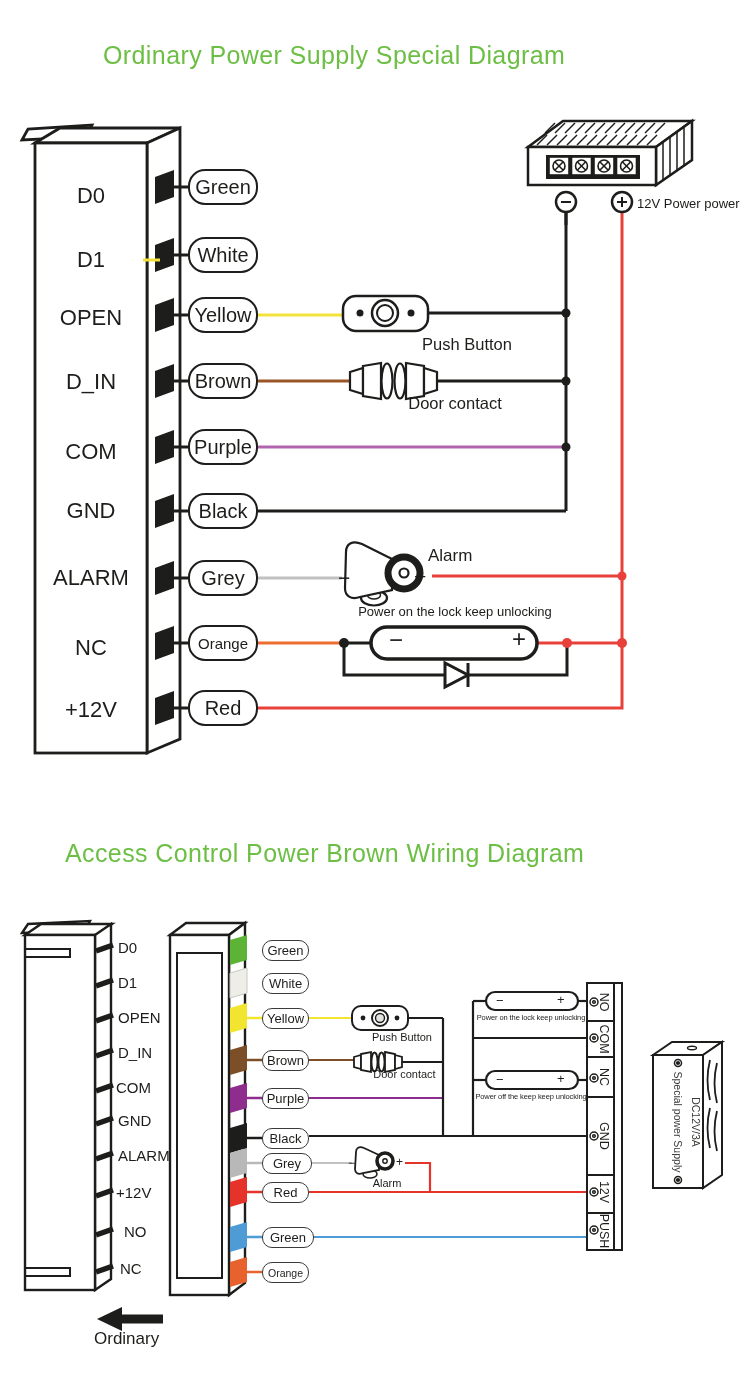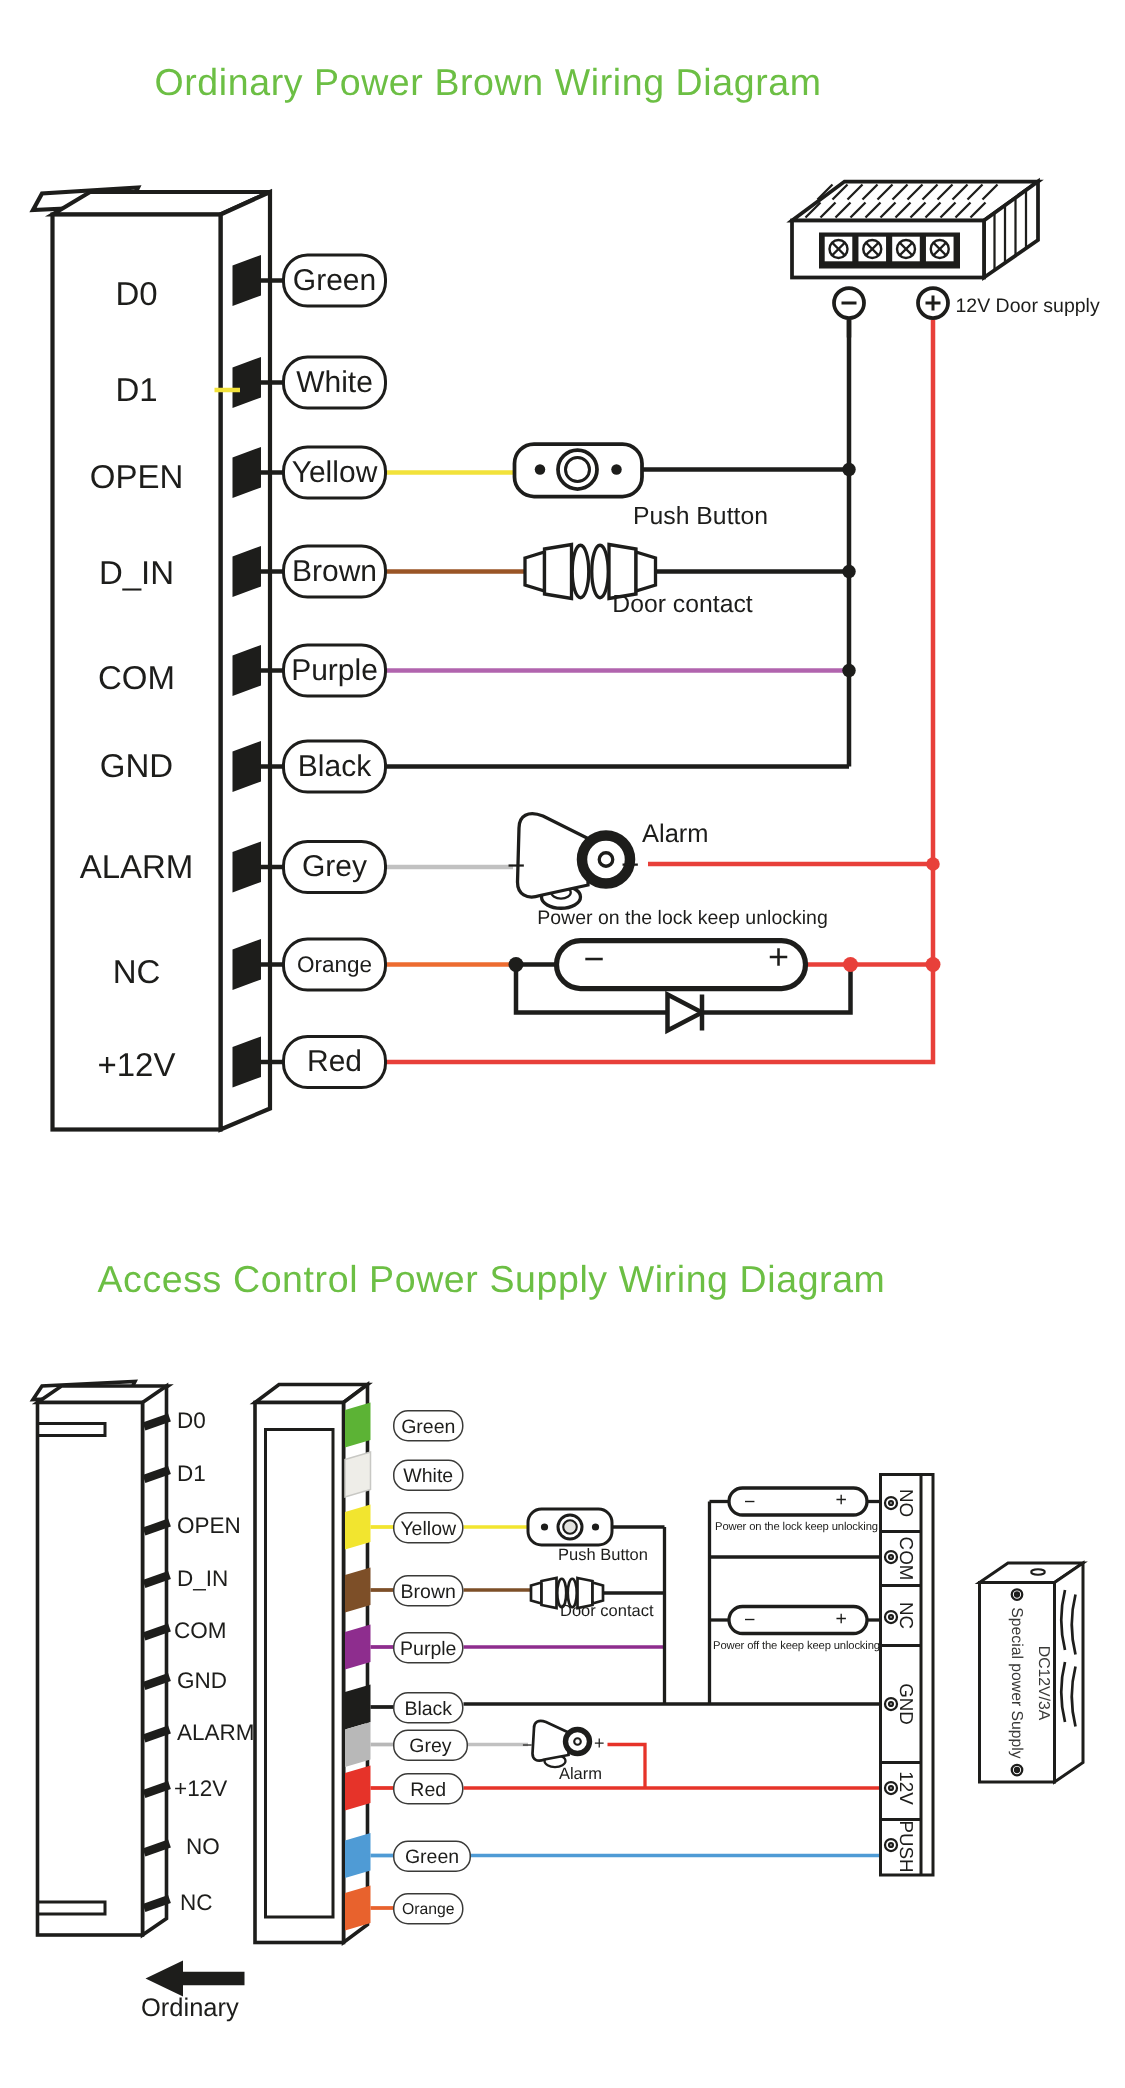--- a/index.html
+++ b/index.html
@@ -328,21 +328,21 @@
         <circle cx="678" cy="1063" r="1.1"></circle>
     <circle cx="678" cy="1180" r="3.5" stroke-width="1.5"></circle>
         <circle cx="678" cy="1180" r="1.1"></circle>
   </g>
 
   <g>
     <polygon points="97,1319 122,1307 122,1314.5 163,1314.5 163,1323.5 122,1323.5 122,1331" fill="#1d1d1b"></polygon>
   </g>
 </svg>
 
-<div class="abs title" style="left:103px;top:41px;">Ordinary Power Brown Wiring Diagram</div>
+<div class="abs title" style="left:103px;top:41px;">Ordinary Power Supply Special Diagram</div>
 
 <div class="abs term" style="left:35px;top:183px;width:112px;">D0</div>
 <div class="abs term" style="left:35px;top:247px;width:112px;">D1</div>
 <div class="abs term" style="left:35px;top:305px;width:112px;">OPEN</div>
 <div class="abs term" style="left:35px;top:369px;width:112px;">D_IN</div>
 <div class="abs term" style="left:35px;top:439px;width:112px;">COM</div>
 <div class="abs term" style="left:35px;top:498px;width:112px;">GND</div>
 <div class="abs term" style="left:35px;top:565px;width:112px;">ALARM</div>
 <div class="abs term" style="left:35px;top:635px;width:112px;">NC</div>
 <div class="abs term" style="left:35px;top:697px;width:112px;">+12V</div>
@@ -358,23 +358,23 @@
 <div class="abs pill" style="left:188px;top:690px;width:70px;height:36px;">Red</div>
 
 <div class="abs cap" style="left:402px;top:335px;width:130px;">Push Button</div>
 <div class="abs cap" style="left:390px;top:394px;width:130px;">Door contact</div>
 <div class="abs" style="left:428px;top:546px;font-size:17px;">Alarm</div>
 <div class="abs sym" style="left:338px;top:568px;">−</div>
 <div class="abs sym" style="left:414px;top:567px;">+</div>
 <div class="abs note" style="left:355px;top:604px;width:200px;">Power on the lock keep unlocking</div>
 <div class="abs sym-lg" style="left:389px;top:629px;">−</div>
 <div class="abs sym-lg" style="left:512px;top:628px;">+</div>
-<div class="abs note" style="left:637px;top:196px;text-align:left;">12V Door supply</div>
-
-<div class="abs title" style="left:65px;top:839px;">Access Control Power Supply Wiring Diagram</div>
+<div class="abs note" style="left:637px;top:196px;text-align:left;">12V Power power</div>
+
+<div class="abs title" style="left:65px;top:839px;">Access Control Power Brown Wiring Diagram</div>
 
 <div class="abs term-sm" style="left:118px;top:939px;">D0</div>
 <div class="abs term-sm" style="left:118px;top:974px;">D1</div>
 <div class="abs term-sm" style="left:118px;top:1009px;">OPEN</div>
 <div class="abs term-sm" style="left:118px;top:1044px;">D_IN</div>
 <div class="abs term-sm" style="left:116px;top:1079px;">COM</div>
 <div class="abs term-sm" style="left:118px;top:1112px;">GND</div>
 <div class="abs term-sm" style="left:118px;top:1147px;">ALARM</div>
 <div class="abs term-sm" style="left:116px;top:1184px;">+12V</div>
 <div class="abs term-sm" style="left:124px;top:1223px;">NO</div>

